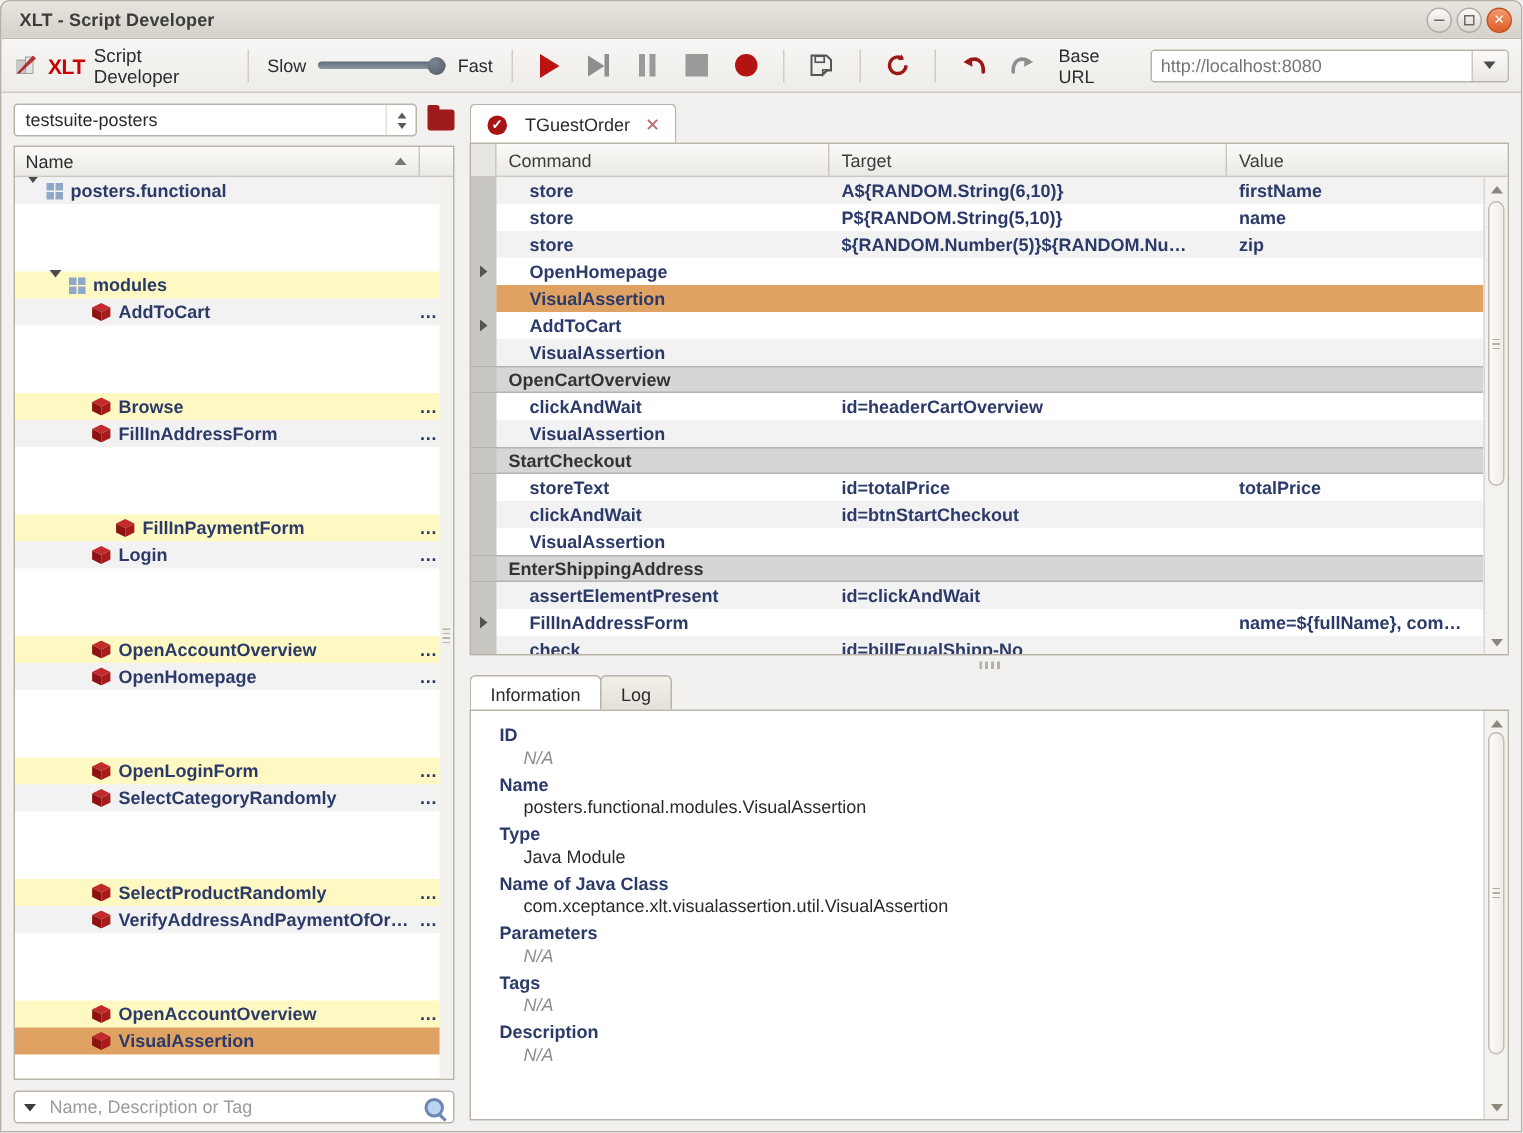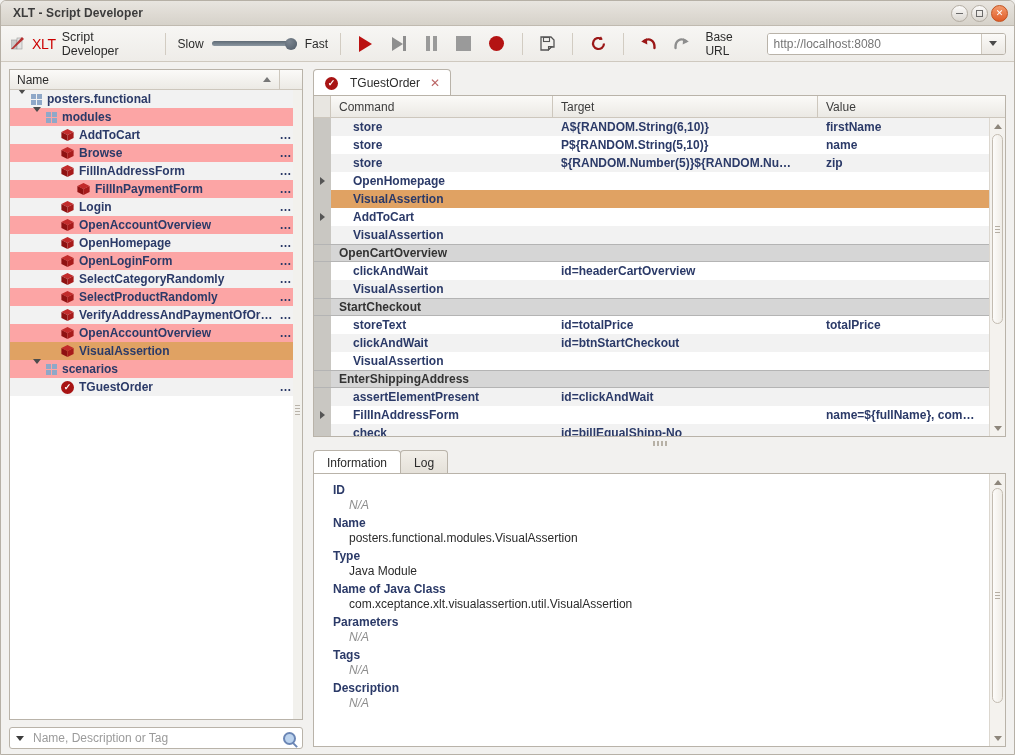--- a/index.html
+++ b/index.html
@@ -57,21 +57,21 @@
     height:36px;
     background:linear-gradient(to bottom,#f7f6f4,#eeece8);
     border-bottom:1px solid #cfc9bf;
     display:flex; align-items:center;
     padding:0 8px; gap:7px;
   }
   .brand { display:flex; align-items:center; gap:6px; padding-left:2px;}
   .brand-cube {
     width:15px;height:13px; position:relative; display:inline-block;
   }
-  .brand-xlt { font-size:14px; font-weight:normal; color:#c00; letter-spacing:-.3px;}
+  .brand-xlt { font-size:14px; font-weight:bold; color:#c00; letter-spacing:-.3px;}
   .brand-name { font-size:12.5px; color:#2b2b2b; }
   .vsep { width:1px; height:22px; background:#d2ccc2; margin:0 5px; }
 
   .speed { display:flex; align-items:center; gap:8px; }
   .speed-label { font-size:12px; color:#2b2b2b; }
   .slider { width:85px; height:14px; position:relative; display:flex; align-items:center;}
   .slider-track {
     width:100%; height:5px; border-radius:3px;
     background:linear-gradient(to bottom,#5f6b76,#8c97a1);
   }
@@ -168,21 +168,21 @@
   .tree-head .sort { margin-left:auto; margin-right:8px; }
   .tree-head .colsep { width:1px;height:100%;background:#cdc7bd; }
   .tree-head .extra { width:22px; }
   .tree-body { flex:1; overflow:hidden; position:relative; }
   .trow {
     height:18px; display:flex; align-items:center;
     padding-left:8px; font-size:12px; color:#2b3a68; font-weight:bold;
     position:relative;
   }
   .trow.odd { background:#f2f2f2; }
-  .trow.even { background:#fca5a5; }
+  .trow.even { background:#fef9c3;margin-top:45px; }
   .trow.sel { background:#e0a263; }
   .trow .expander {
     width:11px;height:11px; display:inline-block; margin-right:2px;
     position:relative; flex:none;
   }
   .tri-dn { width:0;height:0;border-left:4px solid transparent;border-right:4px solid transparent;border-top:5px solid #4c4c4c; margin-top:3px;}
   .ico-pkg {
     width:11px;height:11px; flex:none; margin-right:5px;
     display:grid; grid-template-columns:5px 5px; grid-template-rows:5px 5px; gap:1px;
   }
@@ -429,20 +429,30 @@
       <input type="text" value="" placeholder="http://localhost:8080" style="">
       <span class="drop">
           <i class="caret-dn"></i>
         </span>
     </div>
   </div>
 
   <div class="body-row">
 
     <div class="left">
+      <div class="combo-row">
+        <div class="spinner">
+          <span>testsuite-posters</span>
+          <span class="arrows">
+            <i class="caret-up"></i>
+            <i class="caret-dn"></i>
+          </span>
+        </div>
+        <span class="folder-btn"></span>
+      </div>
 
       <div class="tree-wrap">
         <div class="tree-head">
           <span>Name</span>
           <i class="caret-up sort"></i>
           <span class="colsep"></span>
           <span class="extra"></span>
         </div>
         <div class="tree-body" id="tree-rows">
             <div class="trow odd" style="padding-left: 8px;">

